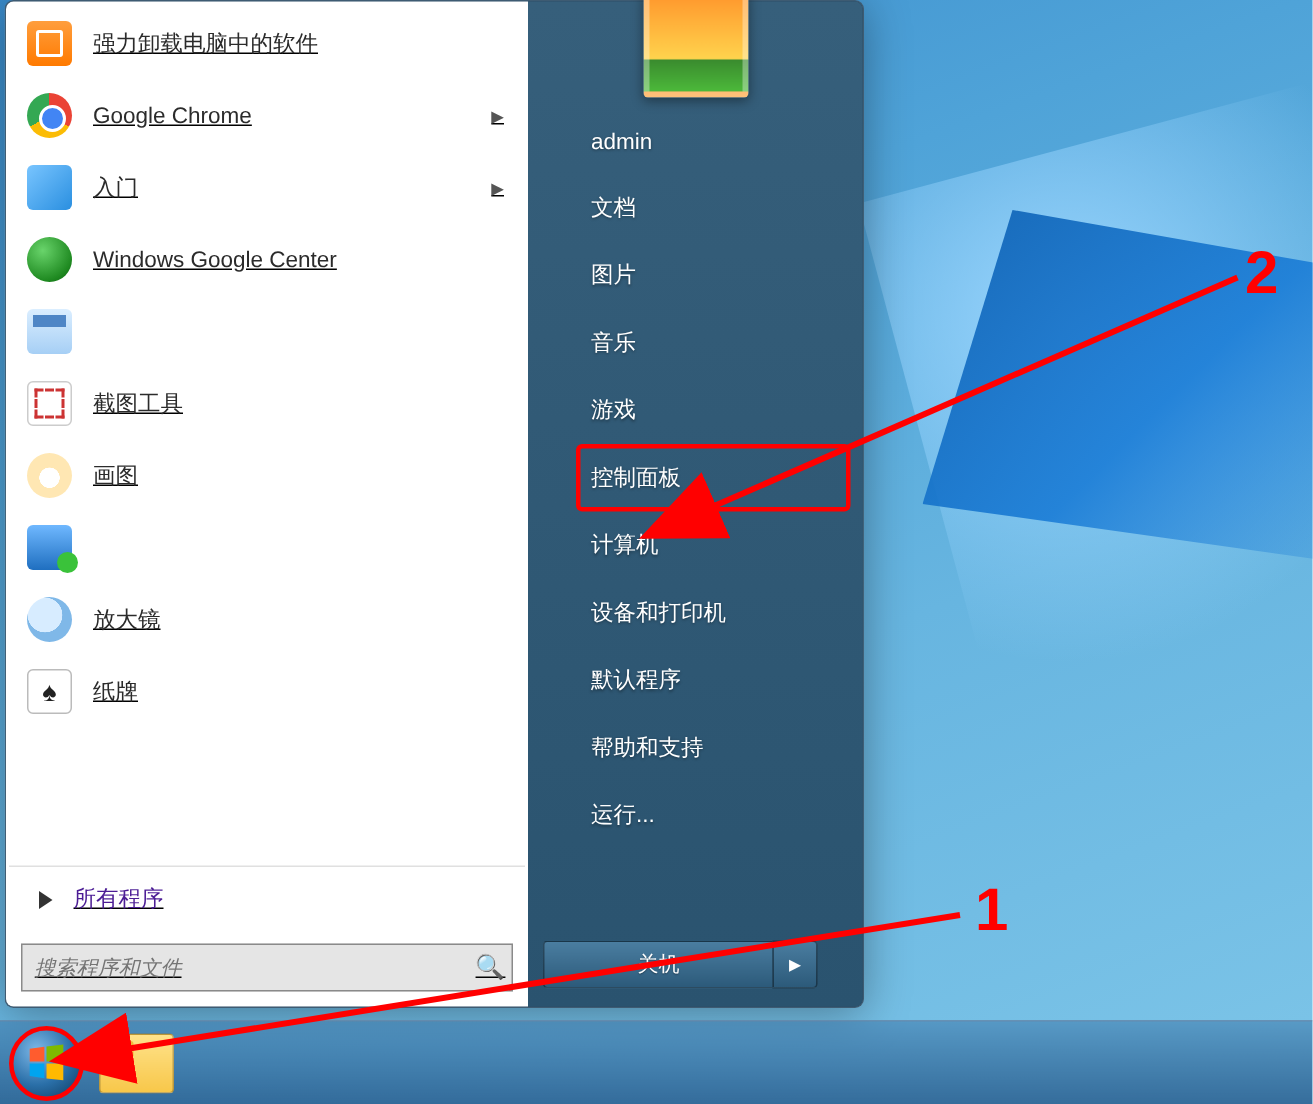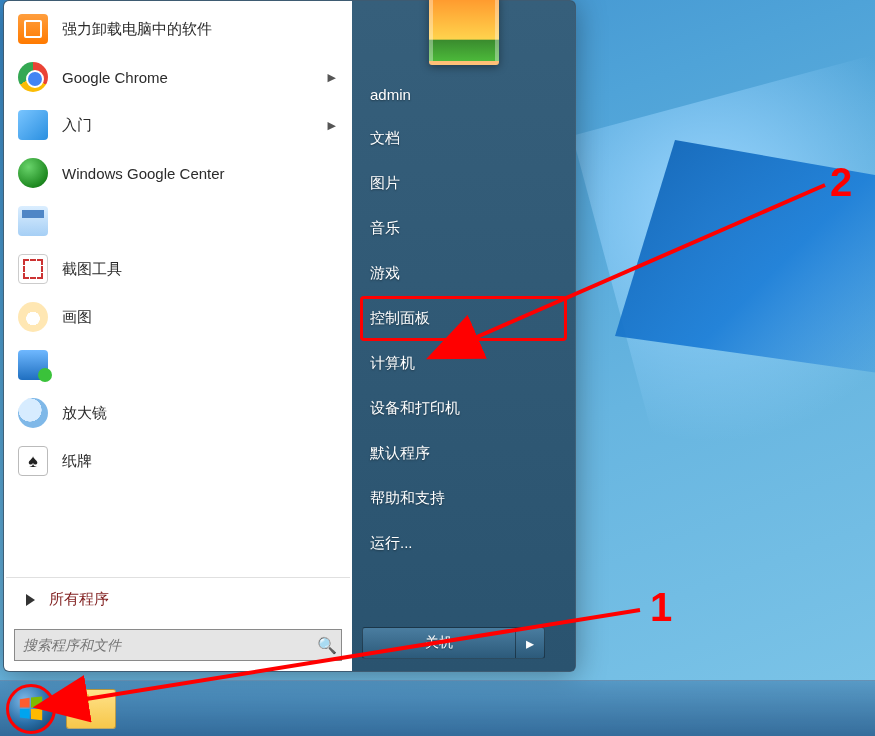--- a/index.html
+++ b/index.html
@@ -28,33 +28,34 @@
     overflow:visible;
     box-shadow: 0 4px 30px rgba(0,0,0,.35);
     background: linear-gradient(180deg,#1d3f5a 0%,#204964 50%,#1d3f5a 100%);
     border:1px solid rgba(255,255,255,.15);
   }
   .left-pane {
     width:348px; background:#fff;
     border-top-left-radius:5px; border-bottom-left-radius:5px;
     display:flex; flex-direction:column;
     padding:4px 2px 10px 2px;
+    text-decoration:underline;
   }
   .program-list { flex:1; display:flex; flex-direction:column; }
   .program-item {
     display:flex; align-items:center; gap:12px;
     padding:7px 10px; cursor:pointer;
     font-size:15px; color:#2b2b2b;
   }
   .program-item .pi-icon { width:34px; height:34px; display:flex; align-items:center; justify-content:center; flex-shrink:0; }
   .program-item .label { flex:1; }
   .program-item .arrow { font-size:11px; color:#555; margin-right:4px;}
   .all-programs {
     display:flex; align-items:center; gap:14px;
-    padding:12px 14px; font-size:15px; color:#7f1d1d;
+    padding:12px 14px; font-size:15px; color:#4c1d95;
     border-top:1px solid #e0e0e0; cursor:pointer;
   }
   .all-programs .tri { width:0;height:0;border-top:6px solid transparent;border-bottom:6px solid transparent;border-left:9px solid #333; margin-left:6px;}
   .search-row { padding:8px 8px 0 8px; }
   .search-box {
     display:flex; align-items:center;
     border:1px solid #8a8a8a; background:#e5e5e5;
     height:32px;
   }
   .search-box input {
@@ -70,21 +71,21 @@
     color:#fff;
     background: linear-gradient(180deg,#365f7b 0%,#2a536f 100%);
     border-top-right-radius:5px; border-bottom-right-radius:5px;
   }
   .user-pic {
     position:absolute; top:-6px; left:50%; transform:translateX(-50%);
     width:70px; height:70px; border:4px solid rgba(255,255,255,.35);
     background: linear-gradient(180deg,#ff9a2e 0%, #ffd34d 65%, #3a8b2e 66%, #4cb93a 100%);
     border-radius:3px; box-shadow:0 2px 8px rgba(0,0,0,.4);
   }
-  .right-items { display:flex; flex-direction:column; padding:0 8px; }
+  .right-items { display:flex; flex-direction:column; padding:0 8px;margin-left:24px; }
   .right-item {
     padding:13px 10px; font-size:15px; cursor:pointer;
     text-shadow:0 1px 2px rgba(0,0,0,.4);
   }
   .right-item.hl {
     border:3px solid #ff0000; border-radius:4px;
     padding:10px 7px;
   }
   .shutdown-row {
     position:absolute; bottom:12px; left:10px; right:30px;

